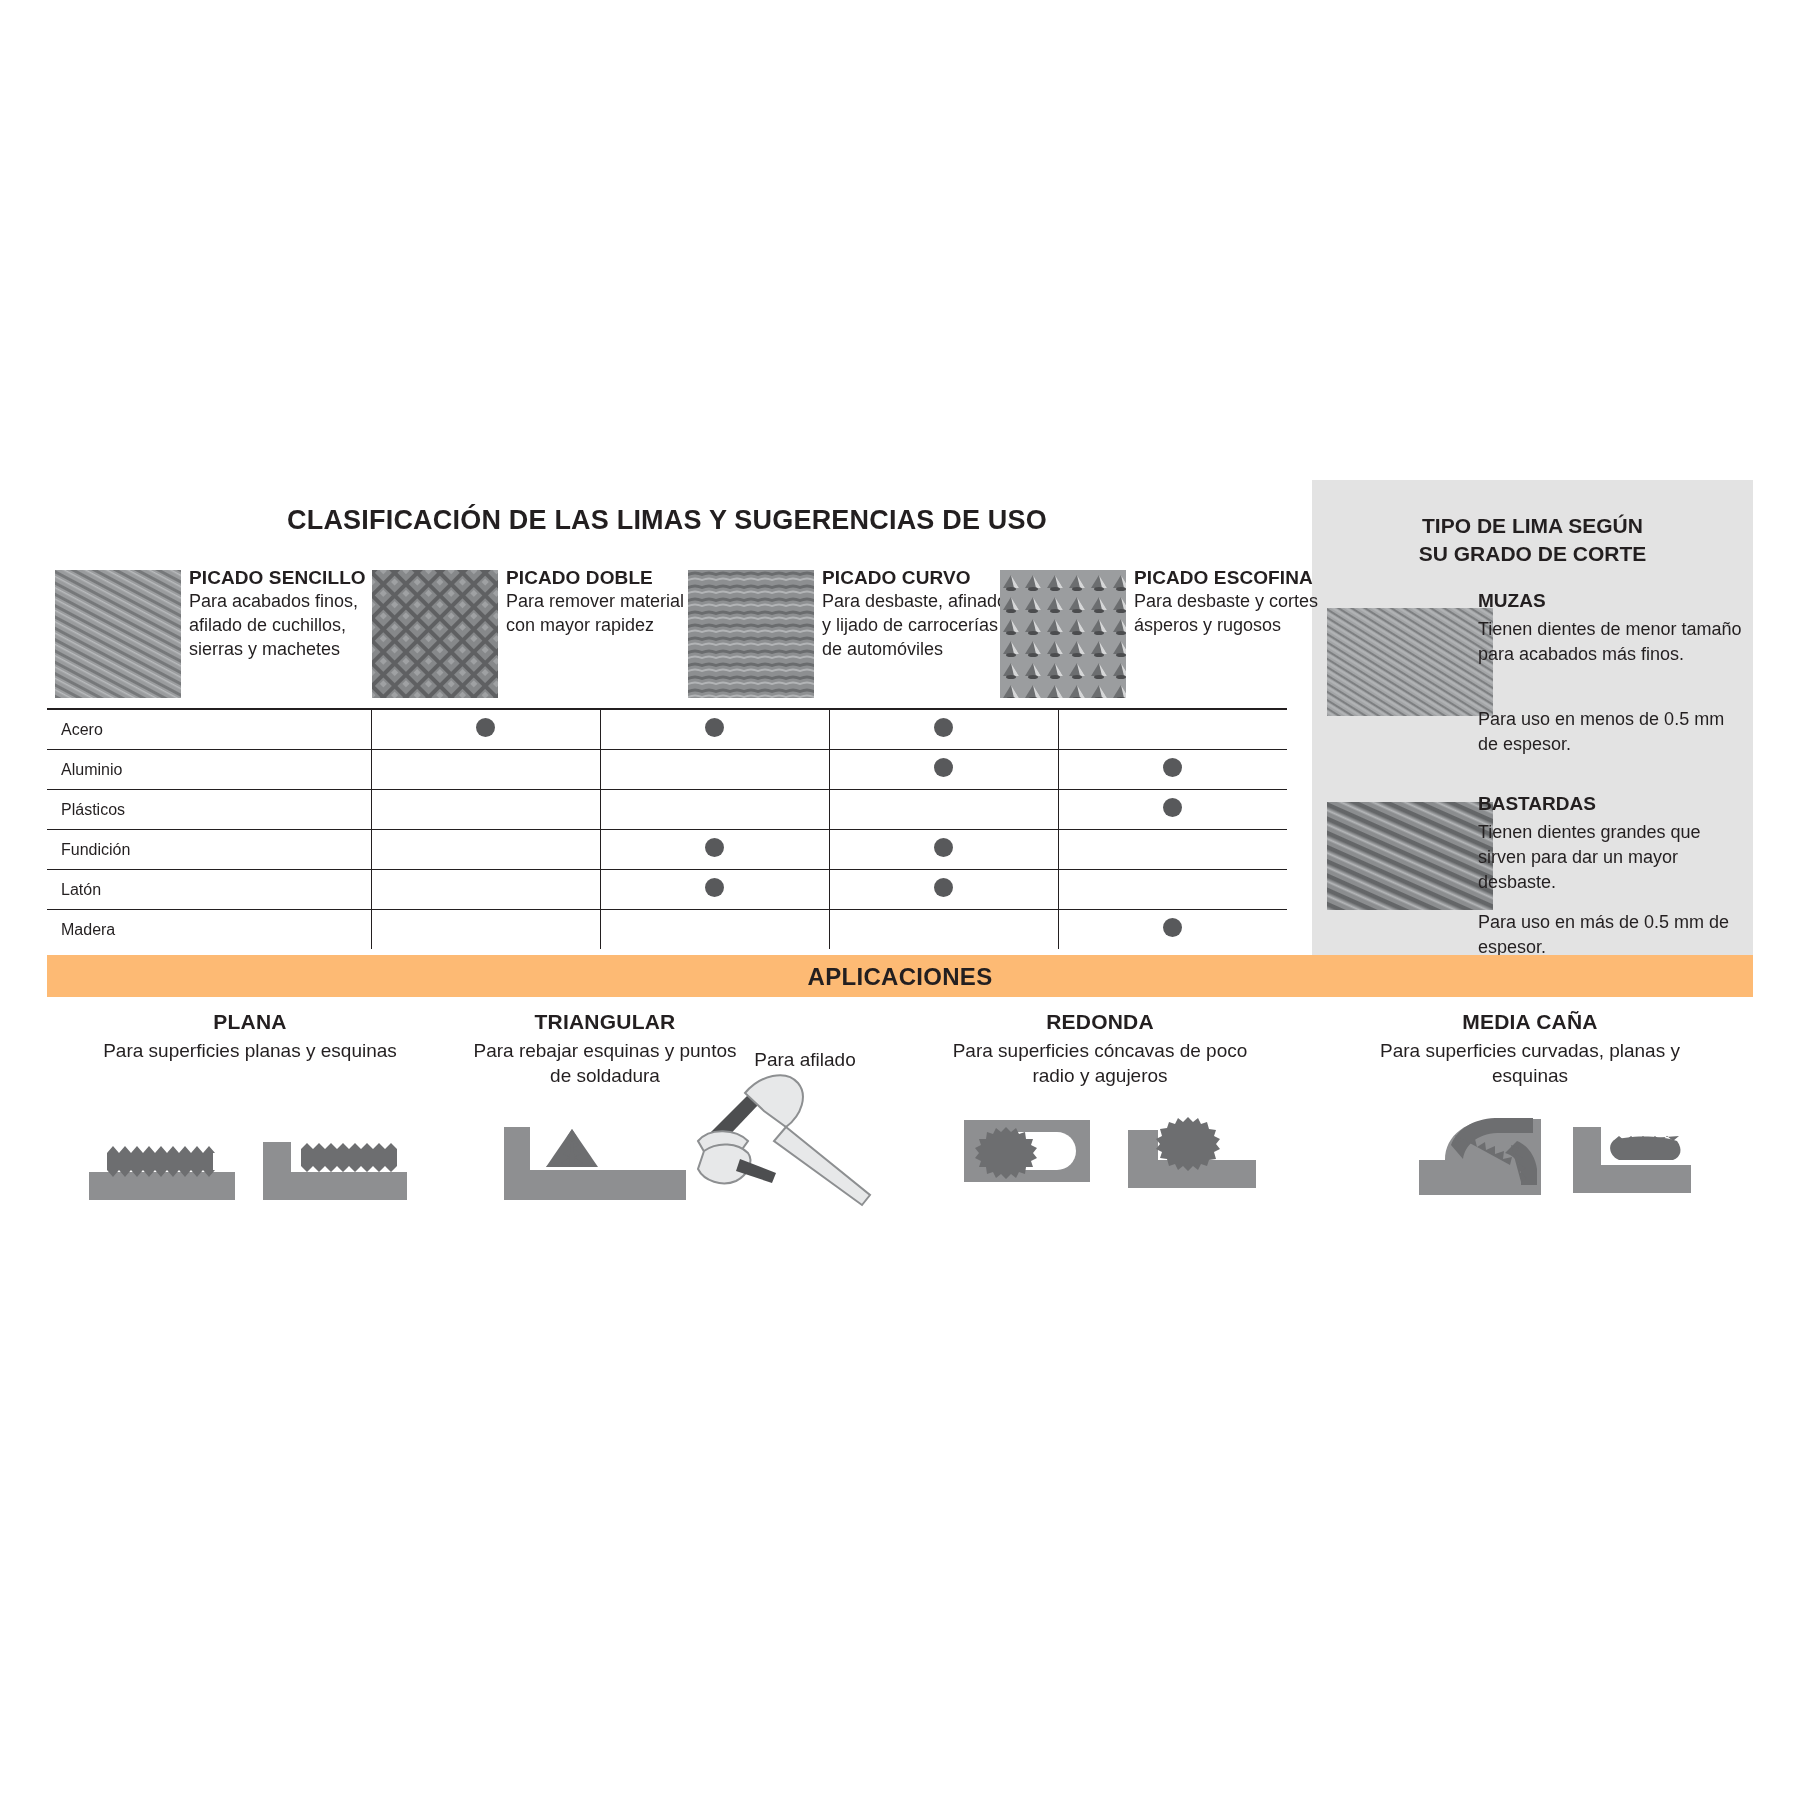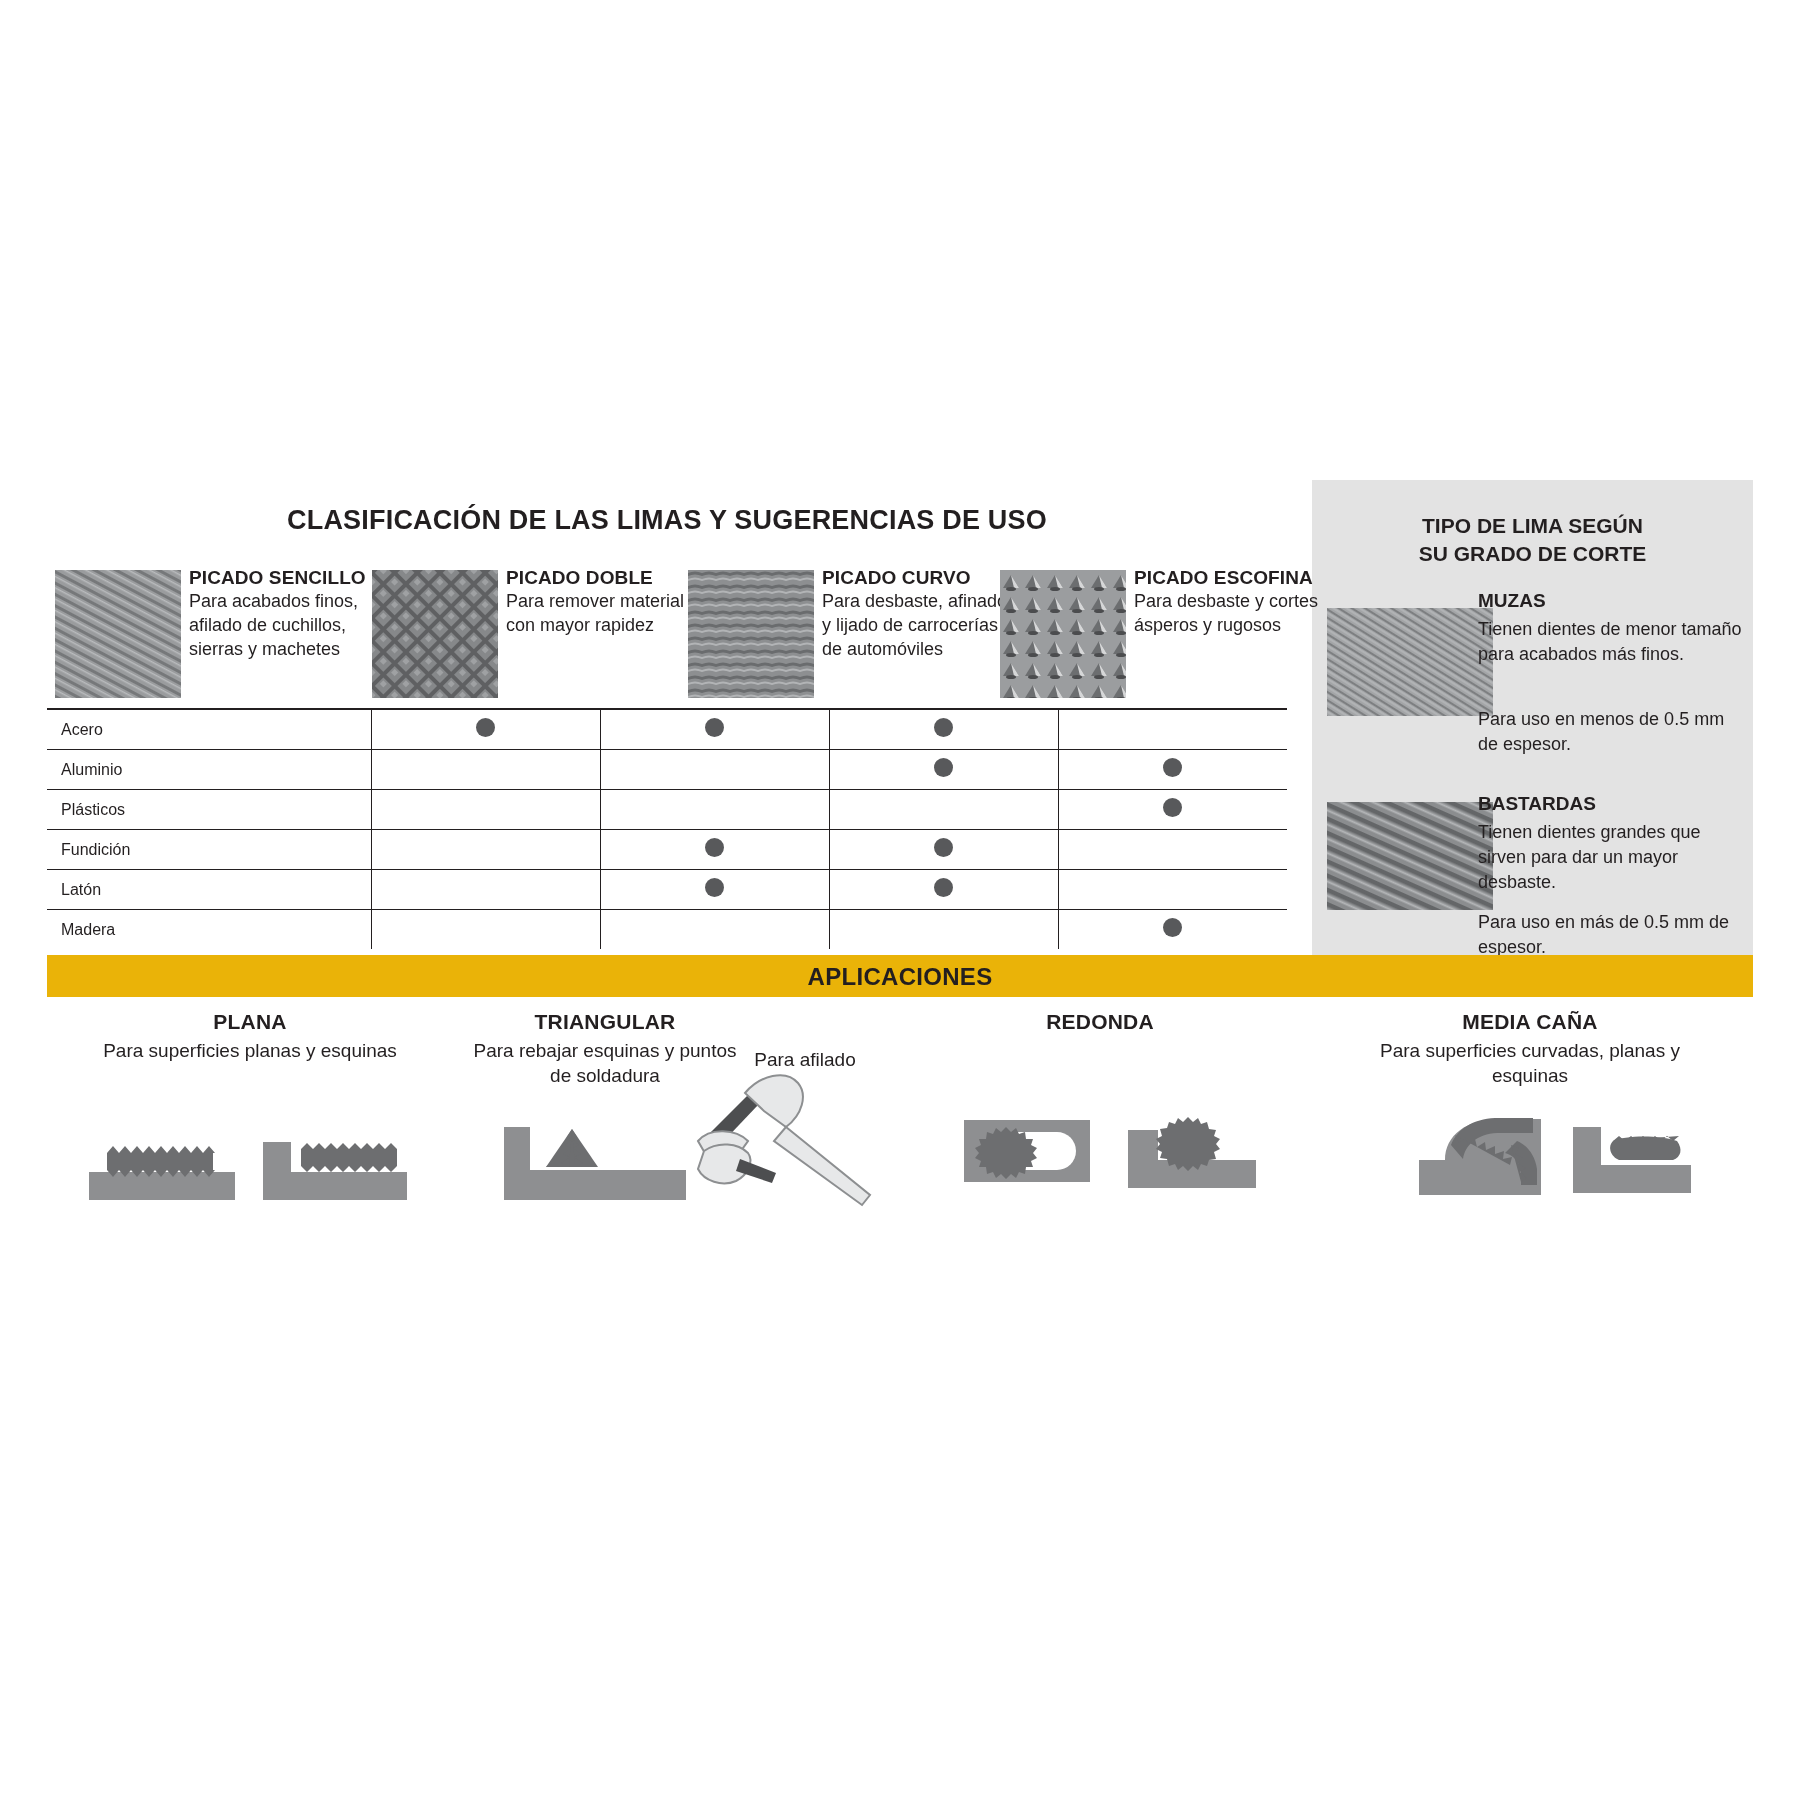--- a/index.html
+++ b/index.html
@@ -149,21 +149,21 @@
     background: #231f20;
   }
 
   
   .apl-bar {
     position: absolute;
     left: 47px;
     top: 955px;
     width: 1706px;
     height: 42px;
-    background: #eab308;
+    background: #fdba74;
   }
   .apl-bar span {
     position: absolute;
     left: 0;
     top: 8px;
     width: 1706px;
     text-align: center;
     font-size: 24px;
     font-weight: bold;
     letter-spacing: .3px;
@@ -394,20 +394,21 @@
     <path d="M20,78 L58,40 L68,50 L30,90 Z" fill="#4d4e50"></path>
     <path d="M55,38 C70,20 96,14 108,28 C118,40 112,60 96,72 L74,56 Z" fill="#e7e8e9" stroke="#8d8f91" stroke-width="2"></path>
     <path d="M96,72 L180,140 L172,150 L84,86 Z" fill="#e7e8e9" stroke="#8d8f91" stroke-width="2"></path>
     <path d="M8,86 C20,72 46,74 58,86 L48,100 C40,92 22,92 16,100 Z" fill="#e7e8e9" stroke="#8d8f91" stroke-width="2"></path>
     <path d="M14,96 C28,86 48,88 58,98 C64,106 58,120 46,126 C32,132 14,126 8,114 Z" fill="#e7e8e9" stroke="#8d8f91" stroke-width="2"></path>
     <path d="M50,104 L86,118 L82,128 L46,116 Z" fill="#4d4e50"></path>
   </svg>
 
   <div class="app-col" style="left:930px; width:340px;">
     <div class="app-title">REDONDA</div>
+    <div class="app-sub">Para superficies cóncavas de poco radio y agujeros</div>
   </div>
   <svg class="figs" style="left:960px; top:1112px;" width="300" height="90">
     <rect x="4" y="8" width="126" height="62" class="muted"></rect>
     <rect x="24" y="20" width="92" height="38" rx="19" fill="#ffffff"></rect>
     <g class="dark" transform="translate(46,39)">
       <circle r="19"></circle>
       <path d="M0,-24 l5,5 l5,-4 l3,6 l6,-2 l1,7 l7,0 l-2,6 l6,3 l-4,5 l4,5 l-6,3 l2,6 l-7,0 l-1,7 l-6,-2 l-3,6 l-5,-4 l-5,5 l-5,-5 l-5,4 l-3,-6 l-6,2 l-1,-7 l-7,0 l2,-6 l-6,-3 l4,-5 l-4,-5 l6,-3 l-2,-6 l7,0 l1,-7 l6,2 l3,-6 l5,4 Z"></path>
     </g>
     <path d="M168,18 L198,18 L198,48 L296,48 L296,76 L168,76 Z" class="muted"></path>
     <g class="dark" transform="translate(228,30)">

